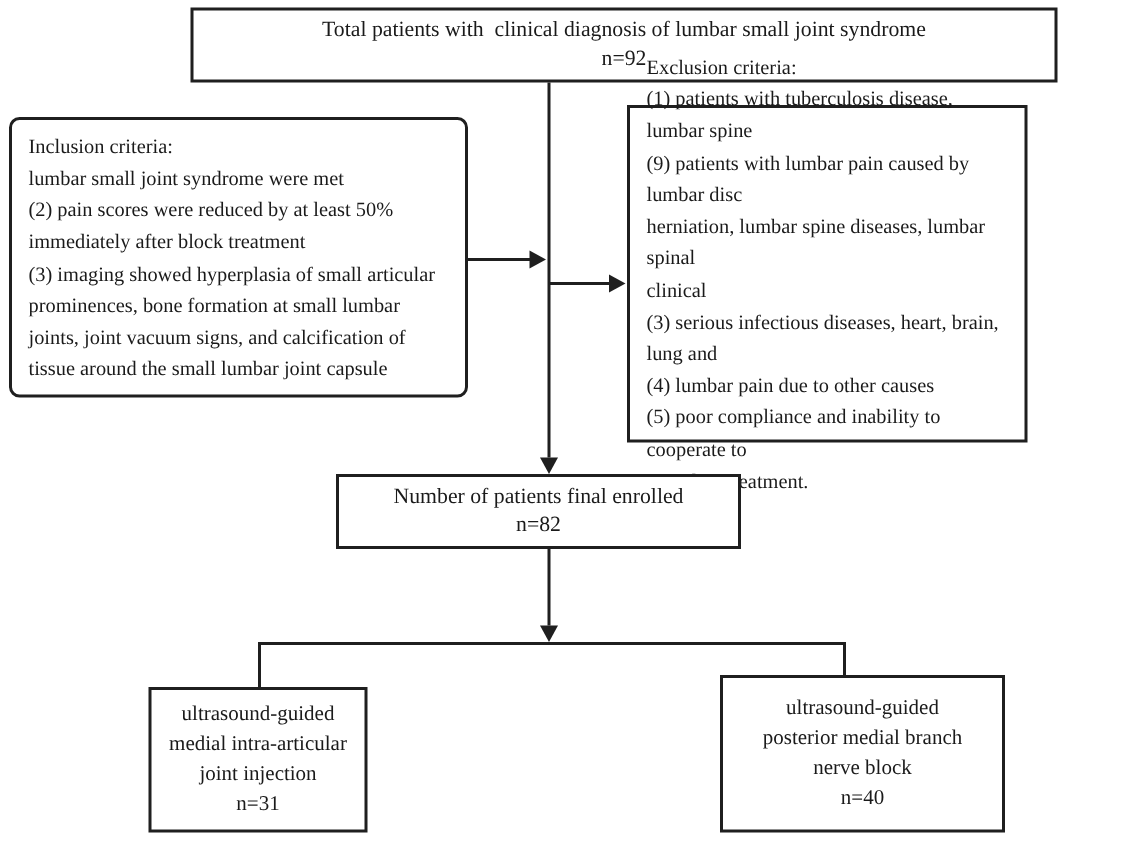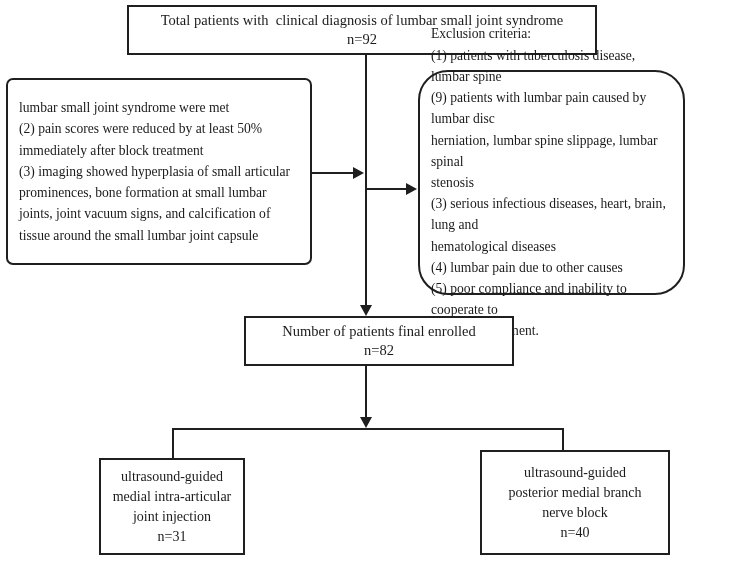--- a/index.html
+++ b/index.html
@@ -51,36 +51,36 @@
     border-top: 11px solid #1f1f1f;
   }
   .arrow-right {
     border-top: 6px solid transparent;
     border-bottom: 6px solid transparent;
     border-left: 11px solid #1f1f1f;
   }
 
   
   #box-total {
-    left: 127px; top: 5px; width: 470px; height: 50px;
+    left: 127px; top: 5px; width: 578px; height: 50px;
     font-size: 14.5px; line-height: 19px;
   }
   #box-inclusion {
     left: 6px; top: 78px; width: 306px; height: 187px;
     border-radius: 7px;
     padding: 7px 9px 7px 11px;
     font-size: 13.6px; line-height: 21.2px;
   }
   #box-exclusion {
     left: 418px; top: 70px; width: 267px; height: 225px;
     padding: 7px 9px 7px 11px;
-    font-size: 13.6px; line-height: 21.2px; border-radius: 30px;
+    font-size: 13.6px; line-height: 21.2px;
   }
   #box-enrolled {
-    left: 244px; top: 316px; width: 270px; height: 50px;
+    left: 224px; top: 316px; width: 270px; height: 50px;
     font-size: 14.5px; line-height: 19px;
   }
   #box-left-arm {
     left: 99px; top: 458px; width: 146px; height: 97px;
     font-size: 14px; line-height: 20px;
   }
   #box-right-arm {
     left: 480px; top: 450px; width: 190px; height: 105px;
     font-size: 14px; line-height: 20px;
   }
@@ -94,40 +94,40 @@
 
   <div class="box center-text" id="box-total">
     <span class="line-row">Total patients with  clinical diagnosis of lumbar small joint syndrome</span>
     <span class="line-row">n=92</span>
   </div>
 
   <div class="line vline" style="left:365px; top:55px; height:250px;"></div>
   <div class="arrowhead arrow-down" style="left:360px; top:305px;"></div>
 
   <div class="box left-text" id="box-inclusion">
+    <span class="crit-line">Inclusion criteria:</span>
     <span class="crit-line">lumbar small joint syndrome were met</span>
     <span class="crit-line">(2) pain scores were reduced by at least 50%</span>
     <span class="crit-line">immediately after block treatment</span>
     <span class="crit-line">(3) imaging showed hyperplasia of small articular</span>
     <span class="crit-line">prominences, bone formation at small lumbar</span>
     <span class="crit-line">joints, joint vacuum signs, and calcification of</span>
     <span class="crit-line">tissue around the small lumbar joint capsule</span>
   </div>
 
   <div class="line hline" style="left:312px; top:172px; width:47px;"></div>
   <div class="arrowhead arrow-right" style="left:353px; top:167px;"></div>
 
   <div class="box left-text" id="box-exclusion">
     <span class="crit-line">Exclusion criteria:</span>
     <span class="crit-line">(1) patients with tuberculosis disease, lumbar spine</span>
     <span class="crit-line">(9) patients with lumbar pain caused by lumbar disc</span>
-    <span class="crit-line">herniation, lumbar spine slippage, lumbar spinal</span>
-    <span class="crit-line">stenosis</span>
+    <span class="crit-line">herniation, lumbar spine diseases, lumbar spinal</span>
+    <span class="crit-line">clinical</span>
     <span class="crit-line">(3) serious infectious diseases, heart, brain, lung and</span>
-    <span class="crit-line">hematological diseases</span>
     <span class="crit-line">(4) lumbar pain due to other causes</span>
     <span class="crit-line">(5) poor compliance and inability to cooperate to</span>
     <span class="crit-line">complete treatment.</span>
   </div>
 
   <div class="line hline" style="left:366px; top:188px; width:46px;"></div>
   <div class="arrowhead arrow-right" style="left:406px; top:183px;"></div>
 
   <div class="box center-text" id="box-enrolled">
     <span class="line-row">Number of patients final enrolled</span>

